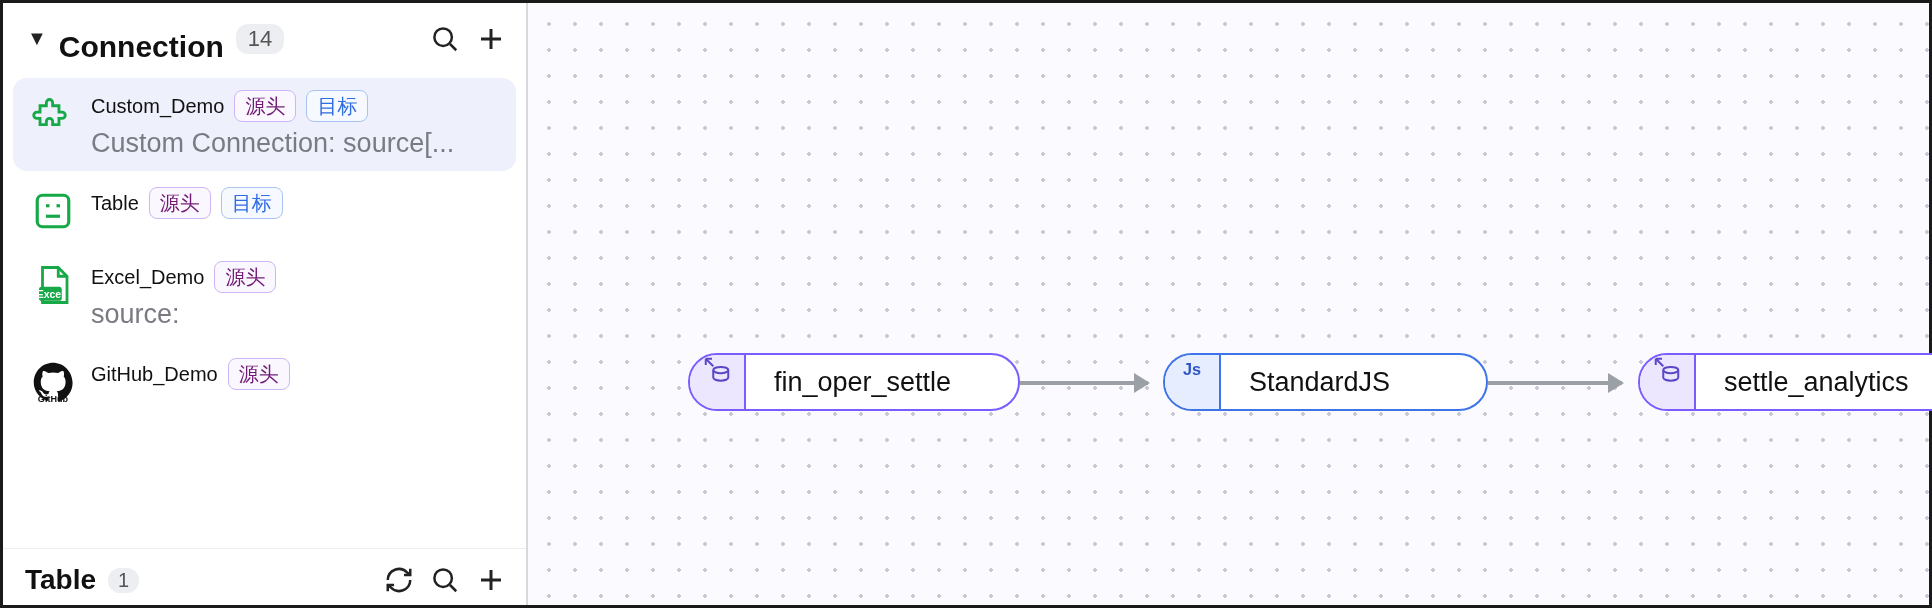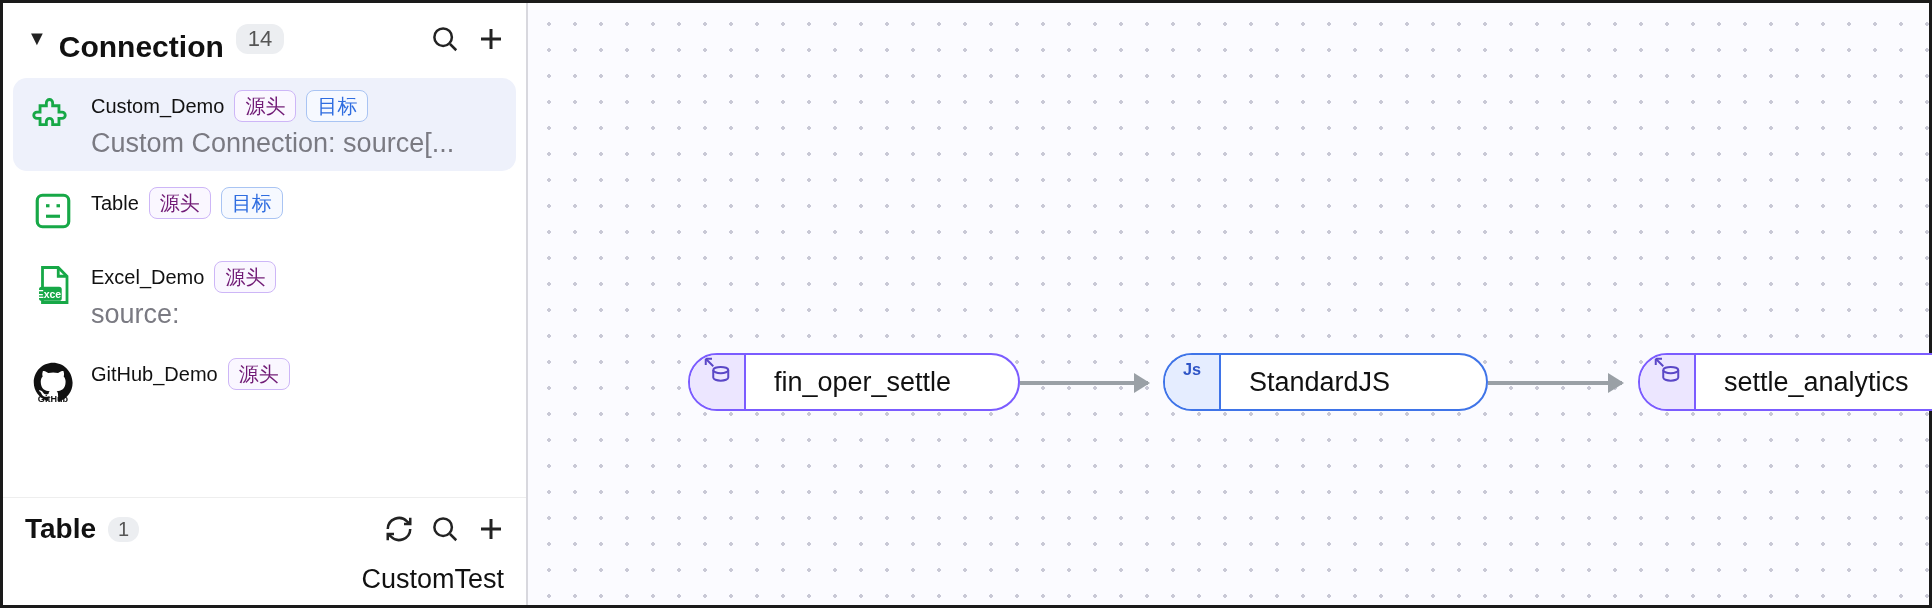--- a/index.html
+++ b/index.html
@@ -267,23 +267,20 @@
               <line x1="21" y1="21" x2="16" y2="16"></line>
             </svg>
         </span>
         <span class="hdr-icon">
           <svg viewBox="0 0 24 24" fill="none" stroke="currentColor" stroke-width="2.4">
               <line x1="12" y1="4" x2="12" y2="20"></line>
               <line x1="4" y1="12" x2="20" y2="12"></line>
             </svg>
         </span>
       </div>
-      <div class="table-list">
-        <div class="table-item">CustomTest</div>
-      </div>
     </div>
 
   </aside>
 
   <div class="canvas">
 
     <div class="edge" style="left:492px; top:378px; width:128px;"></div>
     <div class="edge" style="left:960px; top:378px; width:134px;"></div>
 
     <div class="node node-purple" style="left:160px; top:350px; width:332px;">

